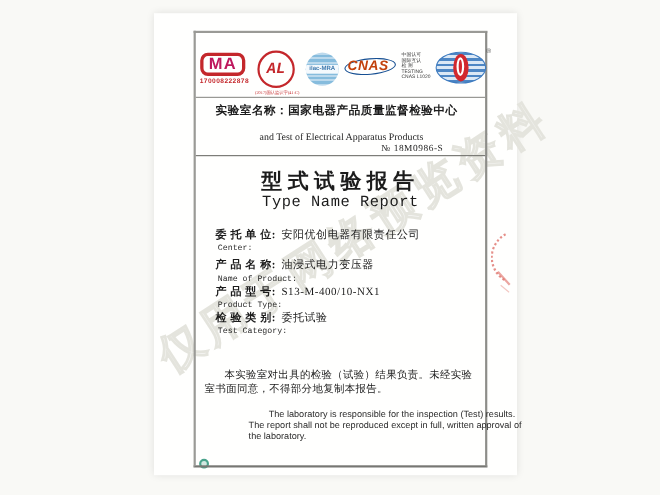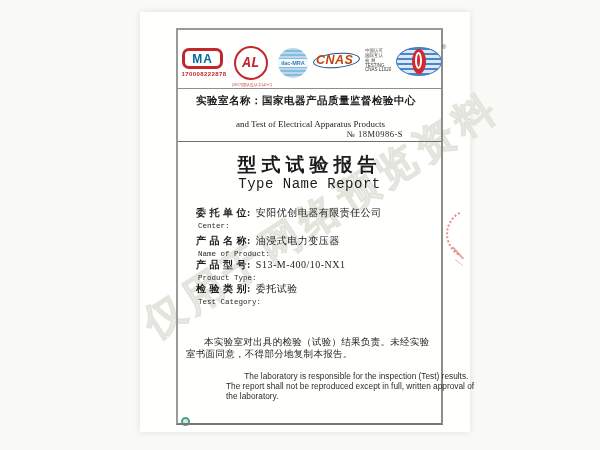--- a/index.html
+++ b/index.html
@@ -17,21 +17,21 @@
     position:absolute; left:36px; top:16px; width:267px; height:397px;
     border:2px solid #9a9a96; border-bottom-color:#777773; border-right-color:#8d8d89;
   }
   
   .logo { position:absolute; }
   .cma-box {
     left:4px; top:18px; width:41px; height:21px;
     border:3px solid #c4272b; border-radius:7px;
     display:flex; align-items:center; justify-content:center;
   }
-  .cma-letters { font-family:"Liberation Sans",sans-serif; font-weight:bold; font-size:12px; color:#0369a1; letter-spacing:1px; }
+  .cma-letters { font-family:"Liberation Sans",sans-serif; font-weight:bold; font-size:15px; color:#be185d; letter-spacing:1px; }
   .cma-number { left:2px; top:41px; width:48px; text-align:center; font-size:6px; font-weight:bold; color:#c4272b; font-family:"Liberation Sans",sans-serif; letter-spacing:0.4px; }
   .cal-circle {
     left:56px; top:16px; width:34px; height:34px;
     border:2.5px solid #c4272b; border-radius:50%;
     display:flex; align-items:center; justify-content:center;
   }
   .cal-letters { font-family:Liberation Mono, monospace; font-style:italic; font-weight:bold; font-size:14px; color:#c4272b; }
   .cal-caption { left:46px; top:52px; width:56px; text-align:center; font-size:5px; color:#c4272b; transform:scale(0.78); transform-origin:center top; white-space:nowrap; }
   .ilac-circle {
     left:100px; top:18px; width:30px; height:30px; border-radius:50%;

